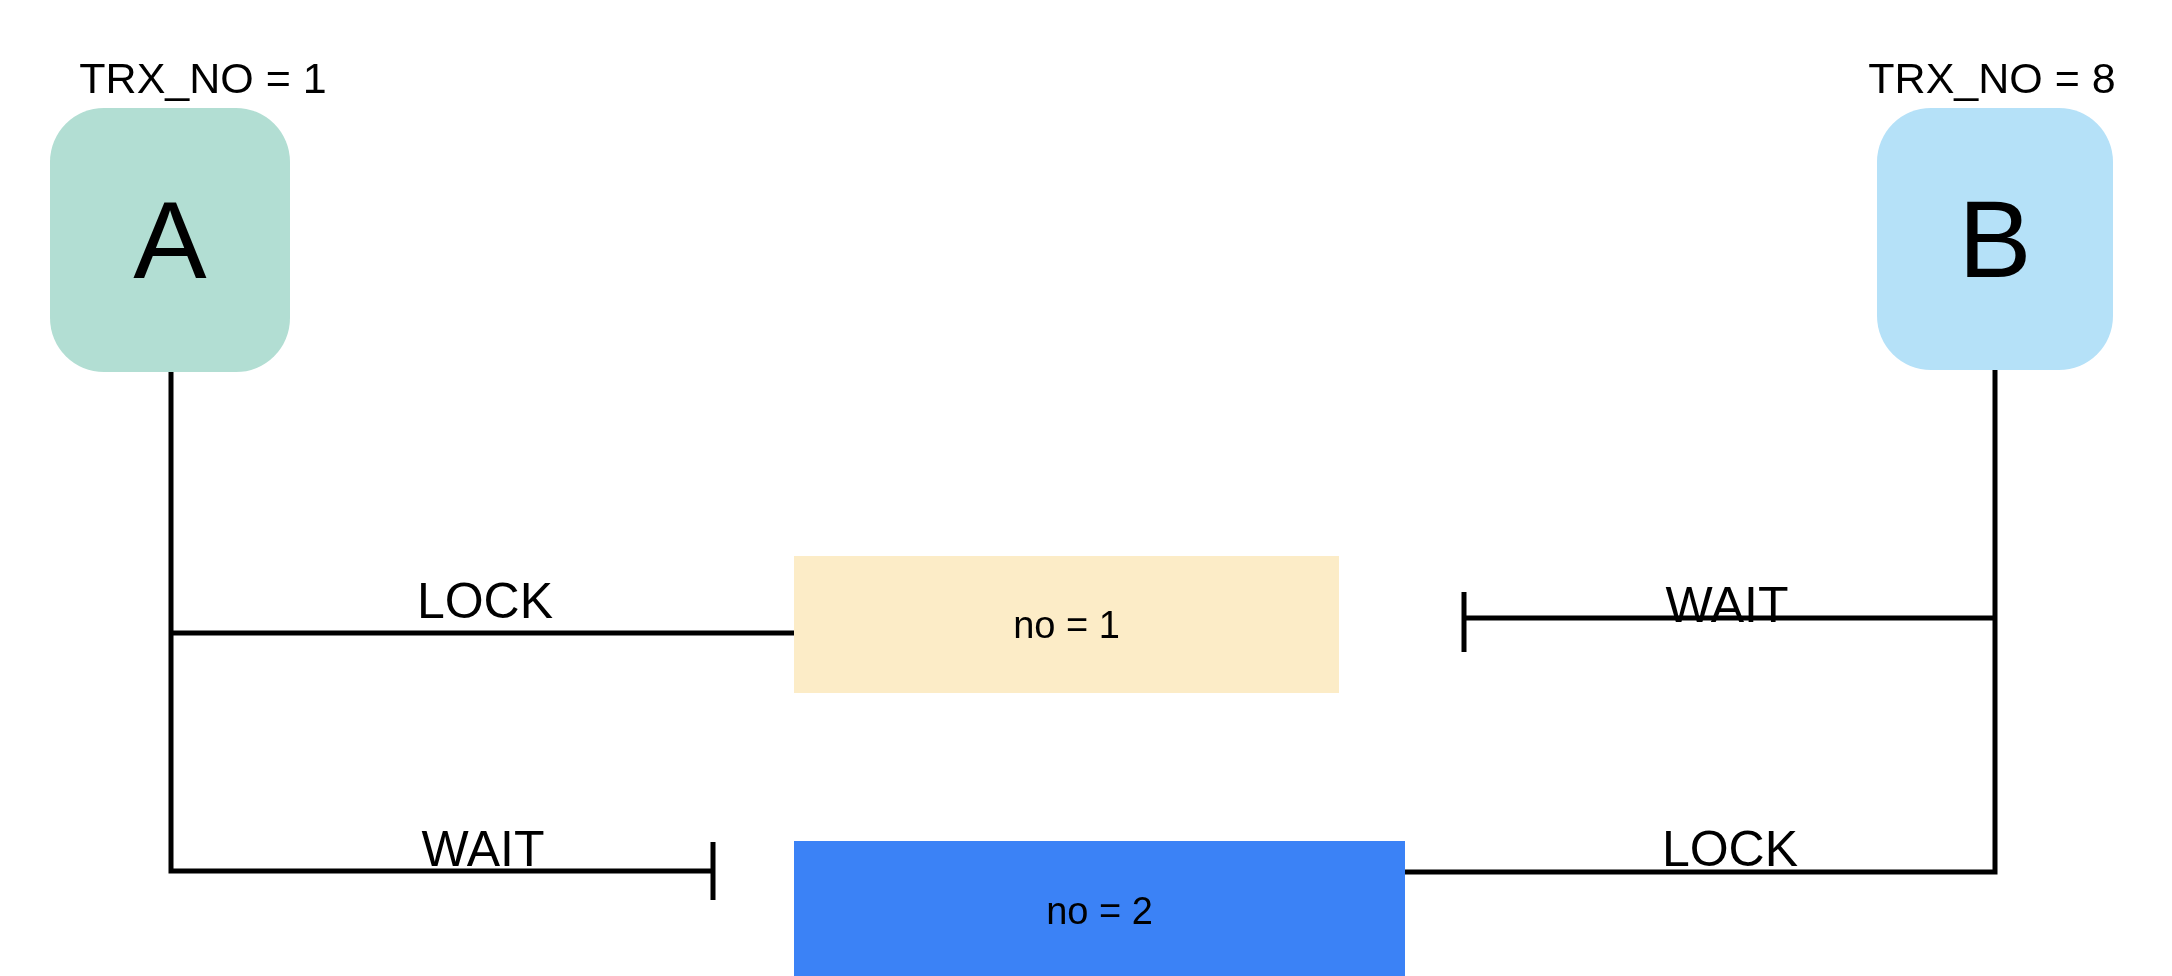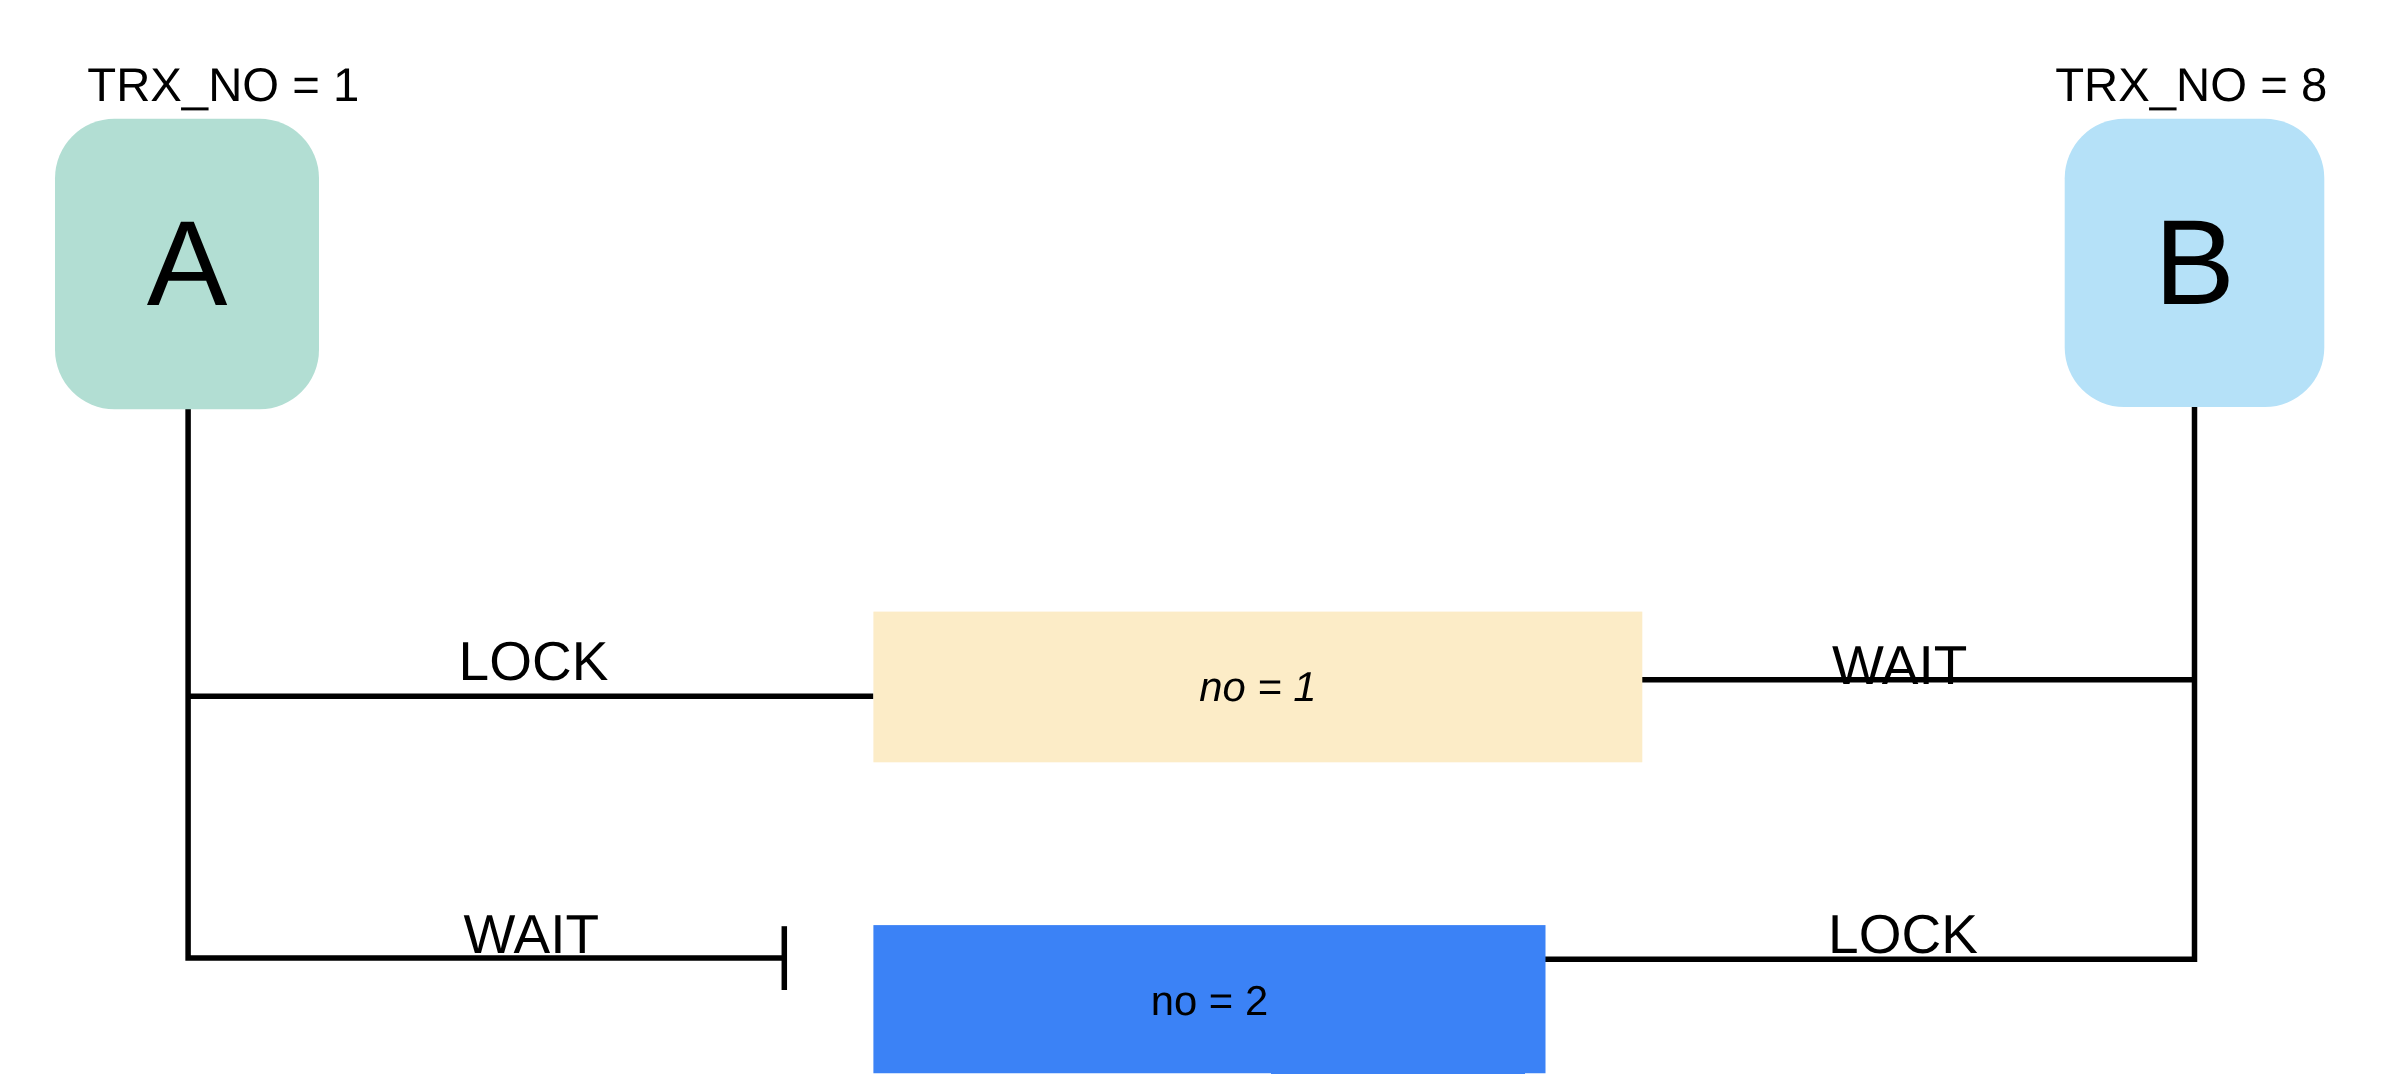--- a/index.html
+++ b/index.html
@@ -47,21 +47,21 @@
     color: #000000;
   }
   .node-a { left: 50px; top: 108px; width: 240px; height: 264px; }
   .node-b { left: 1877px; top: 108px; width: 236px; height: 262px; }
   .row-box {
     position: absolute;
     display: flex;
     align-items: center;
     justify-content: center;
   }
-  .row-no1 { left: 794px; top: 556px; width: 699px; height: 137px; font-style: italic; }
+  .row-no1 { left: 794px; top: 556px; width: 545px; height: 137px; }
   .row-no2 { left: 794px; top: 805px; width: 611px; height: 140px; }
   .row-label {
     font-size: 38px;
     line-height: 1;
     white-space: nowrap;
     color: #000000;
   }
   .edge-label {
     position: absolute;
     transform: translateX(-50%);

